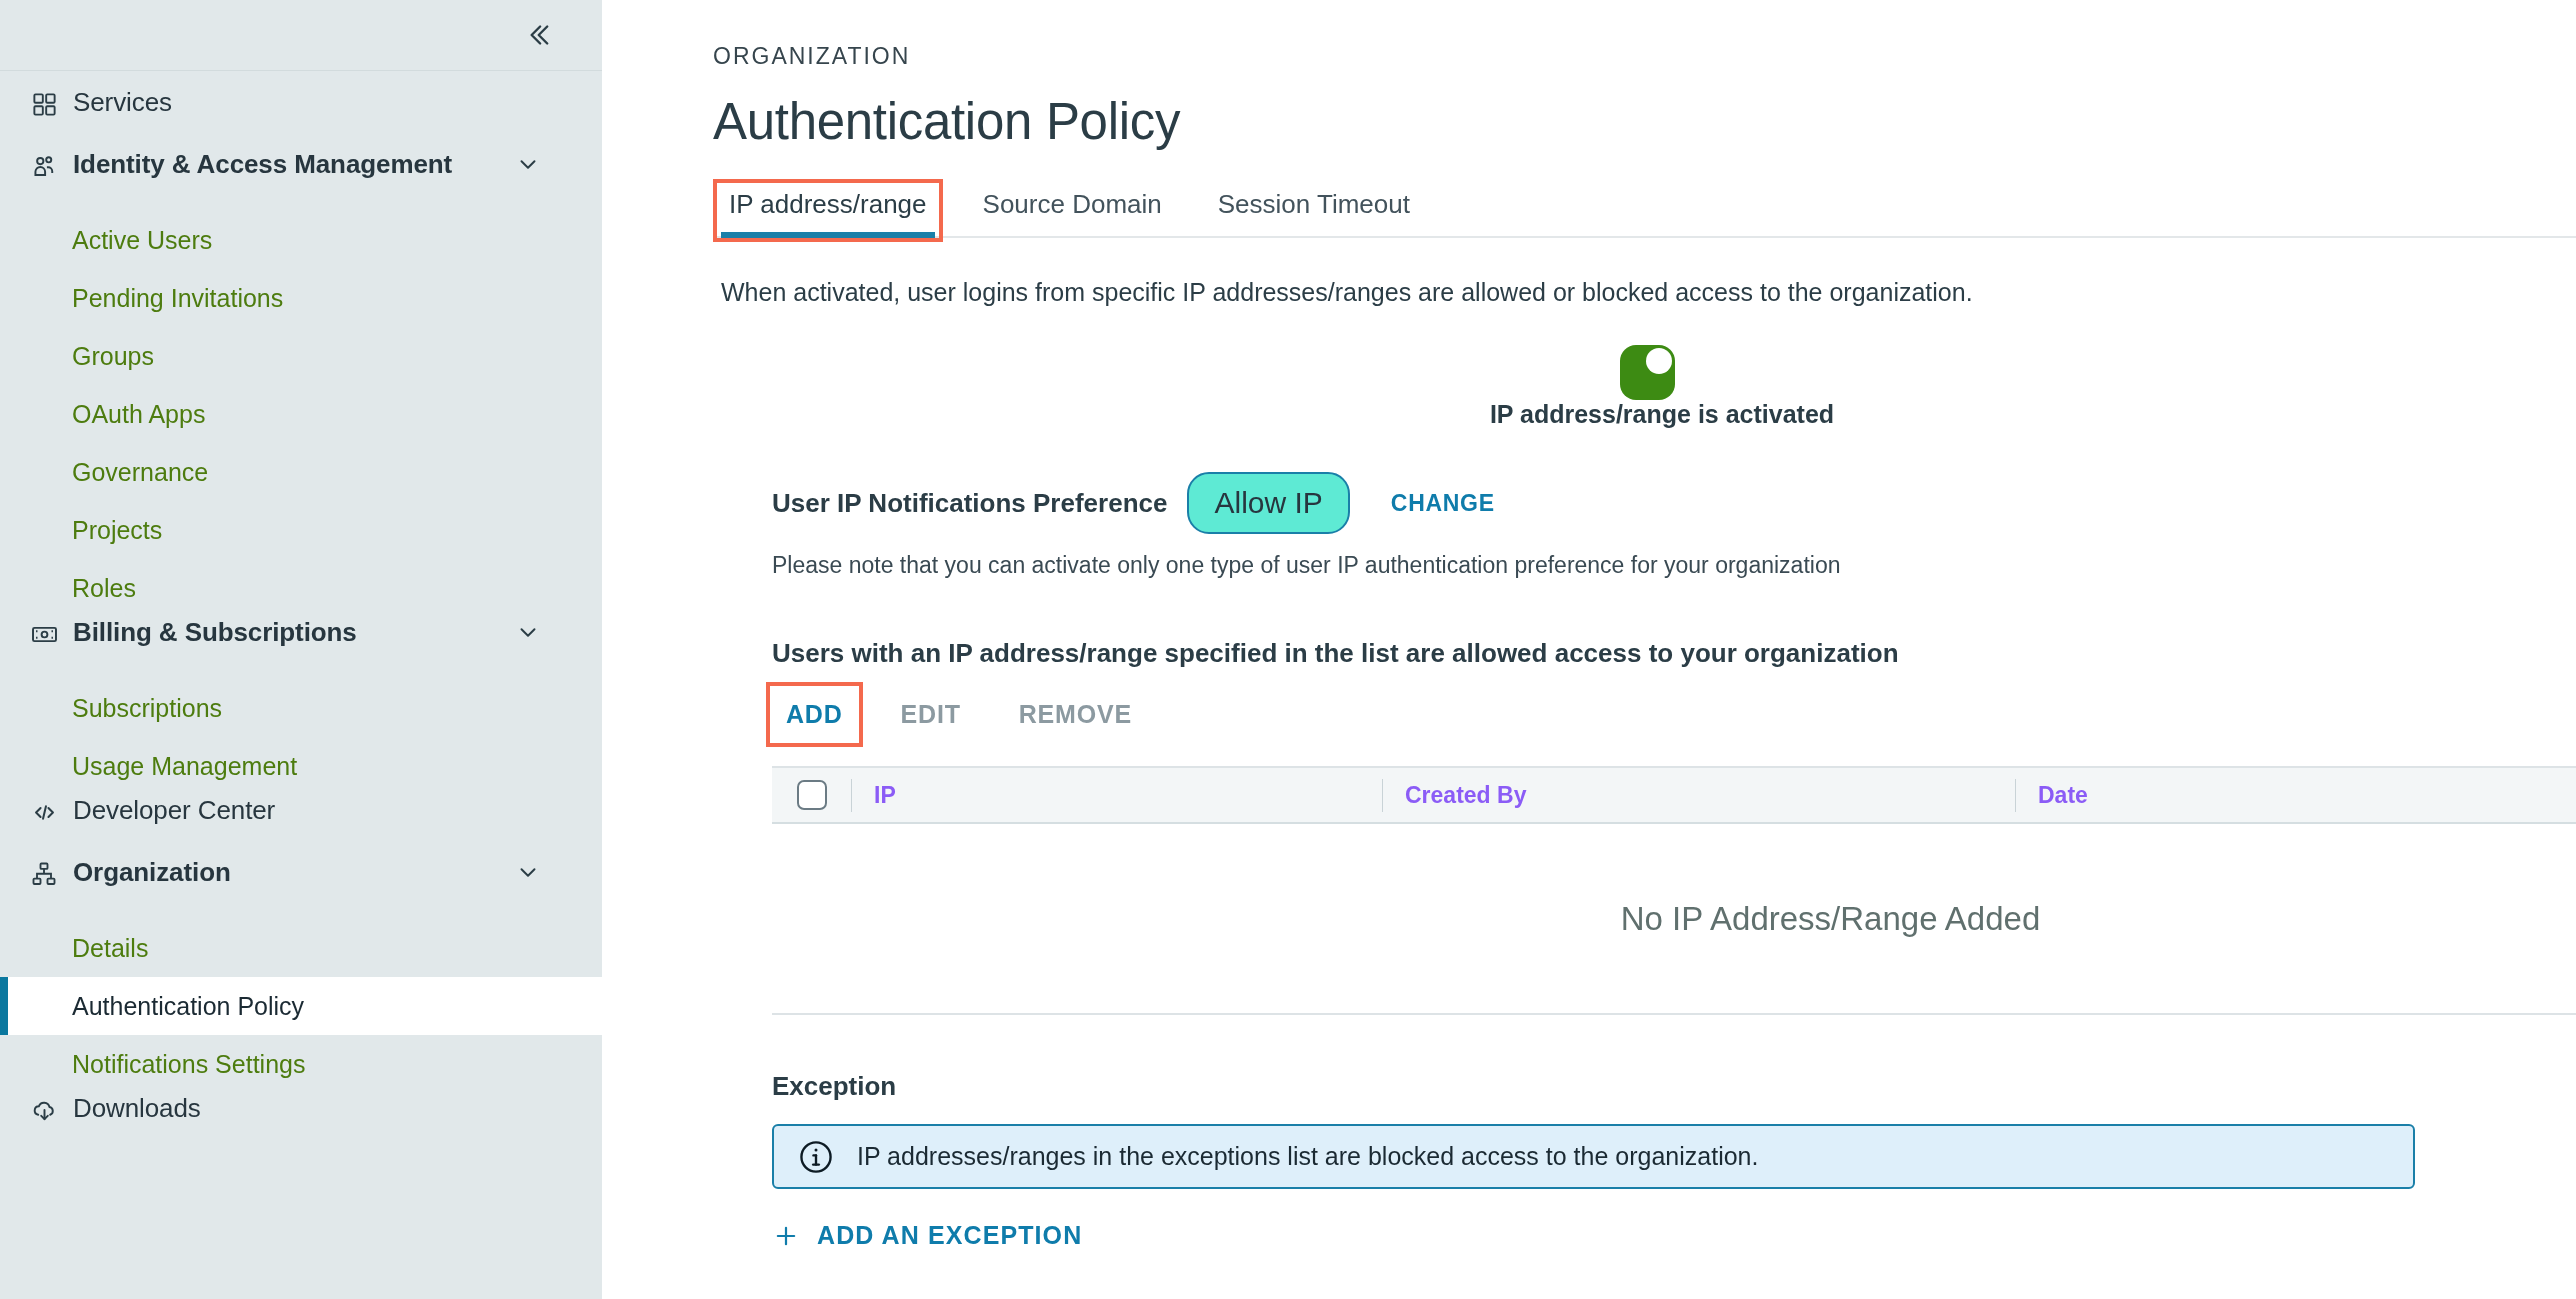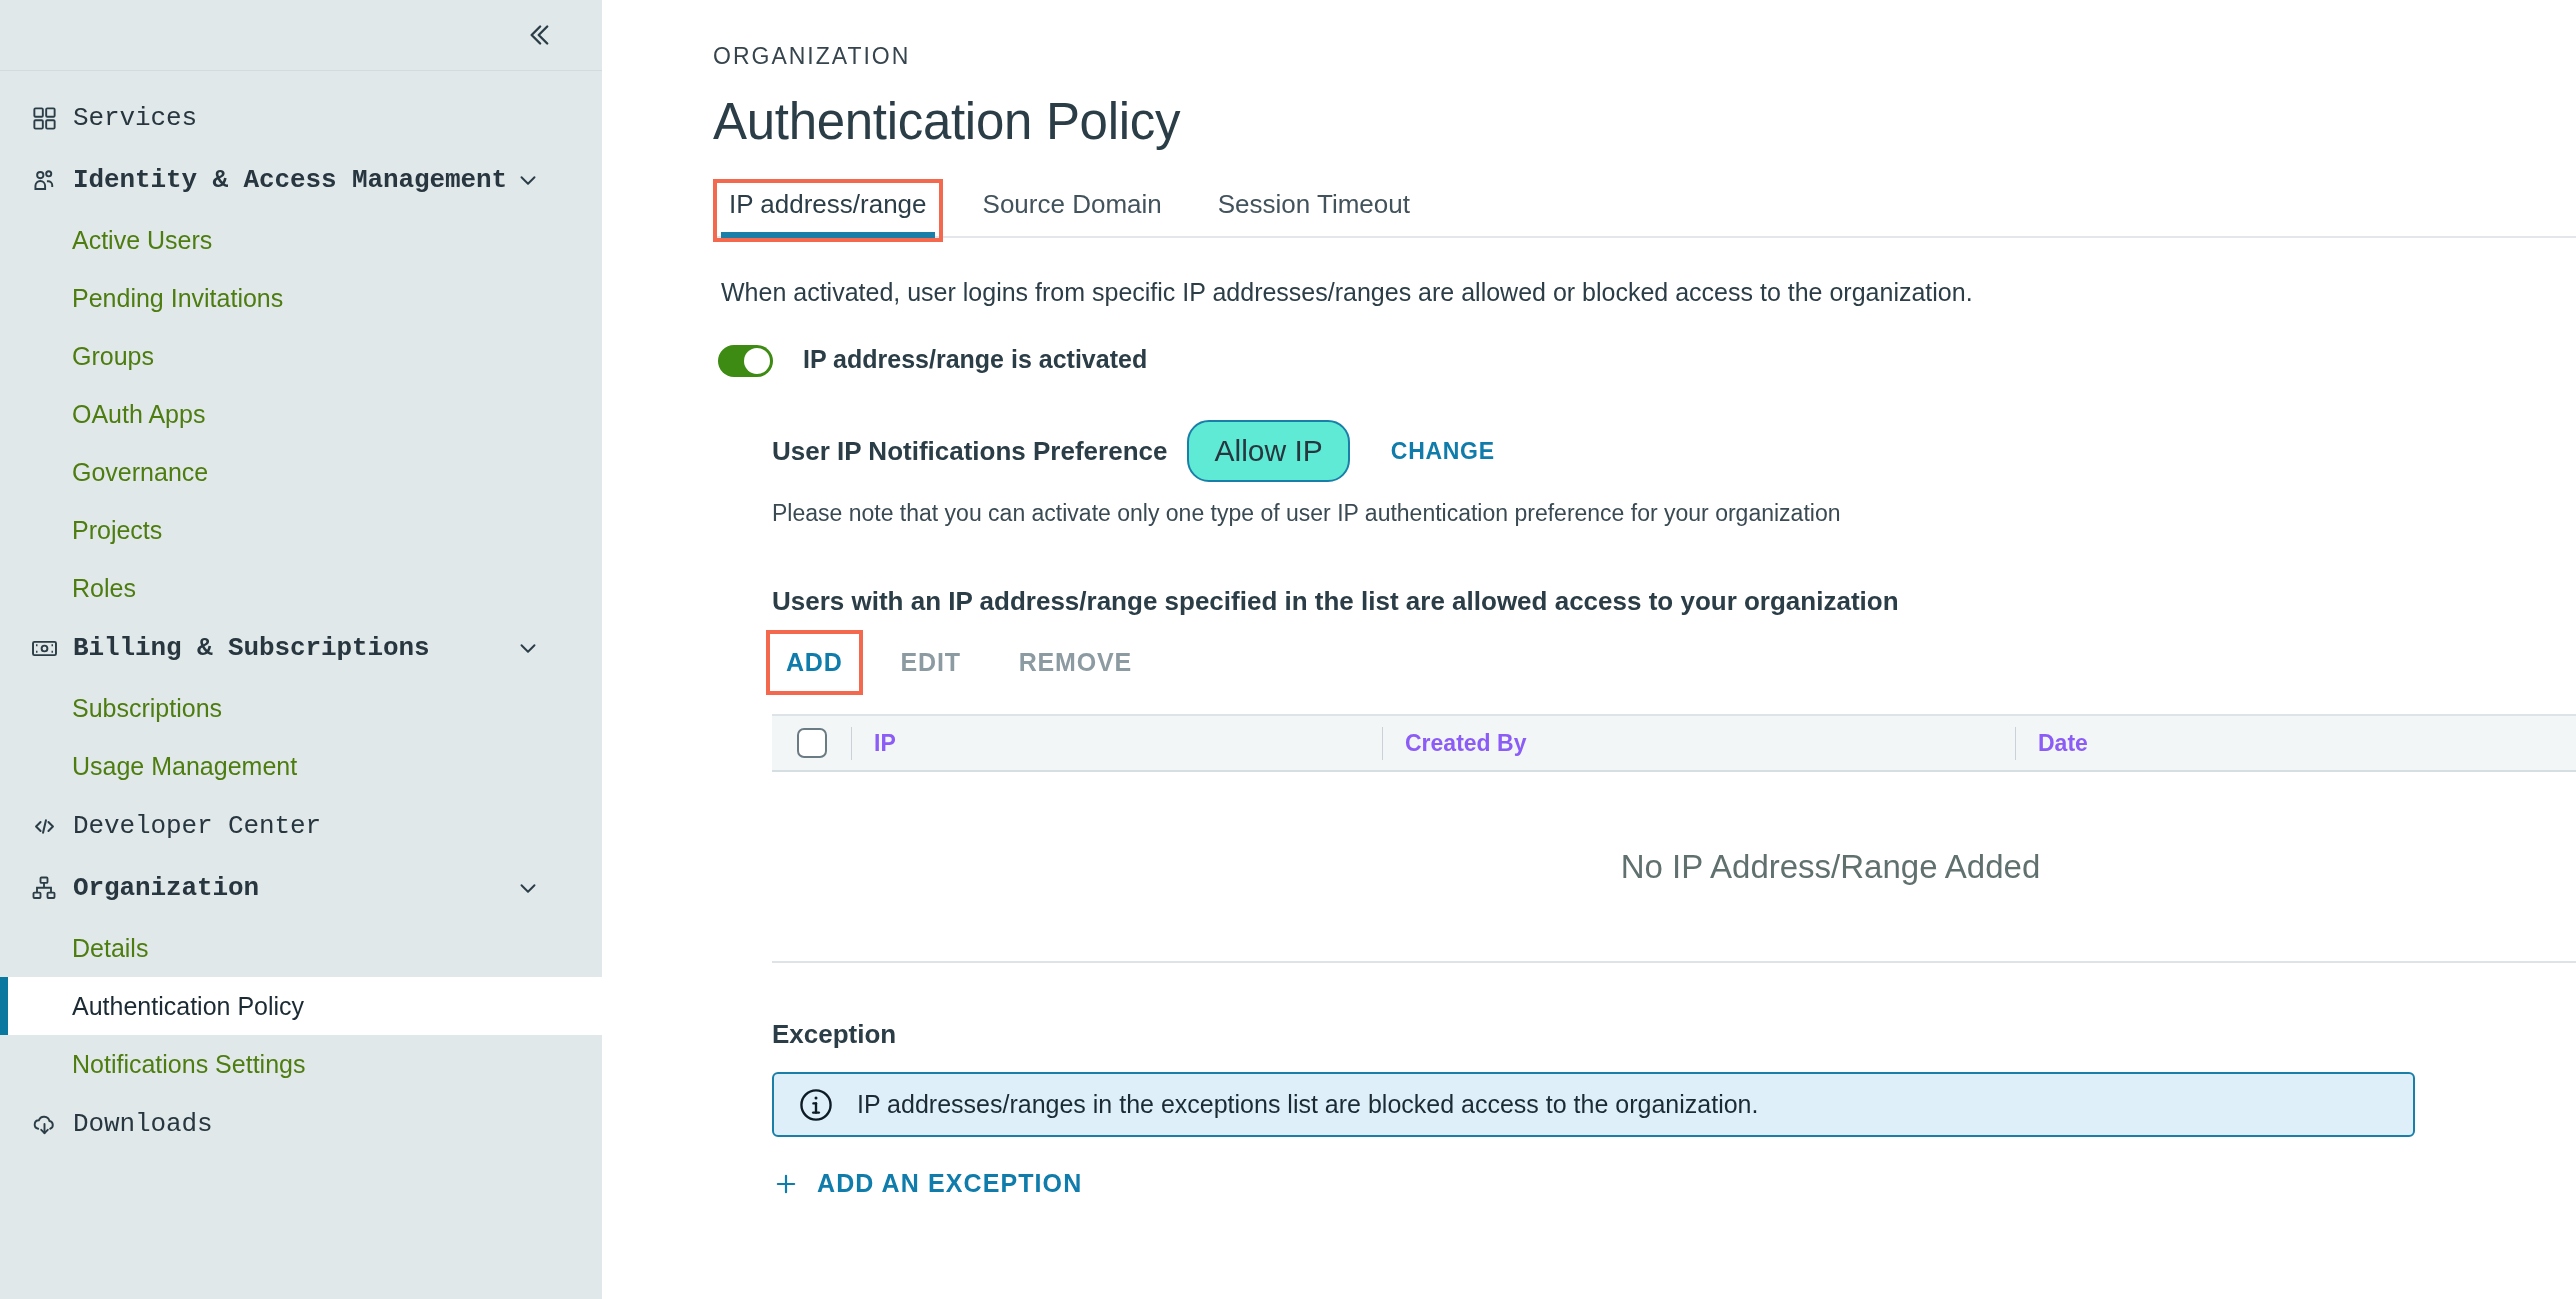--- a/index.html
+++ b/index.html
@@ -34,26 +34,24 @@
     width: 44px; height: 44px;
     display: flex; align-items: center; justify-content: center;
     cursor: pointer;
   }
   .collapse-btn svg { display: block; }
 
   .sb-nav { padding-top: 16px; }
 
   .nav-group-row {
     display: flex;
-    align-items: center;
     height: 62px;
     padding: 0 59px 0 27px;
     cursor: pointer;
     position: relative;
-    font-family: Liberation Mono, monospace;
   }
   .nav-ico {
     width: 34px; height: 34px;
     flex: 0 0 34px;
     display: flex; align-items: center; justify-content: center;
     margin-right: 12px;
   }
   .nav-ico svg { display: block; }
   .nav-group-label {
     font-size: 26px;
@@ -156,22 +154,24 @@
   .desc {
     font-size: 25px;
     color: #2b3d46;
     margin-top: 40px;
     margin-left: 8px;
   }
 
   
   .toggle-row {
     display: flex;
+    align-items: center;
     margin-top: 38px;
     margin-left: 5px;
+    flex-direction: column;
   }
   .switch {
     width: 55px; height: 32px;
     border-radius: 16px;
     background: #3d8b13;
     position: relative;
     cursor: pointer;
     flex: 0 0 55px;
   }
   .switch .knob {

